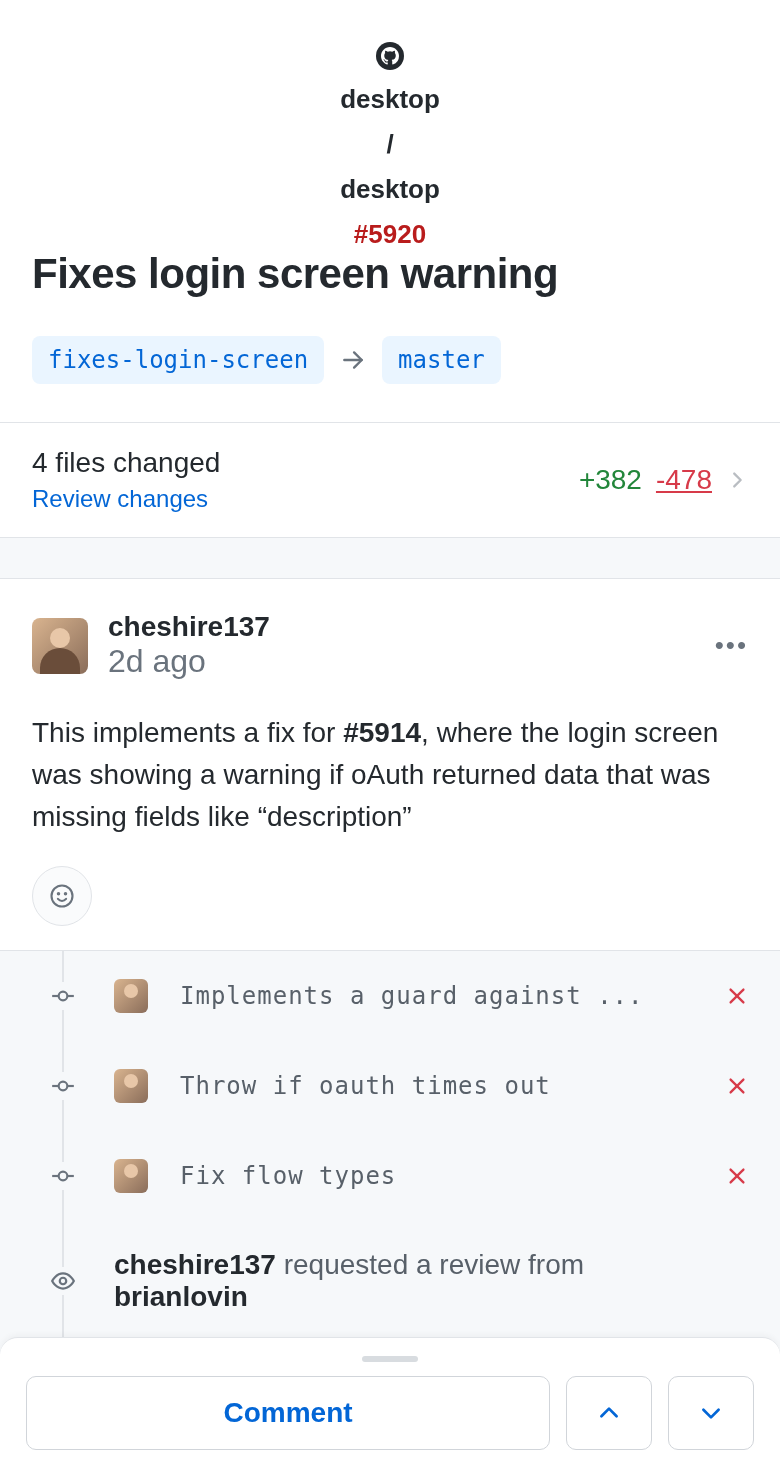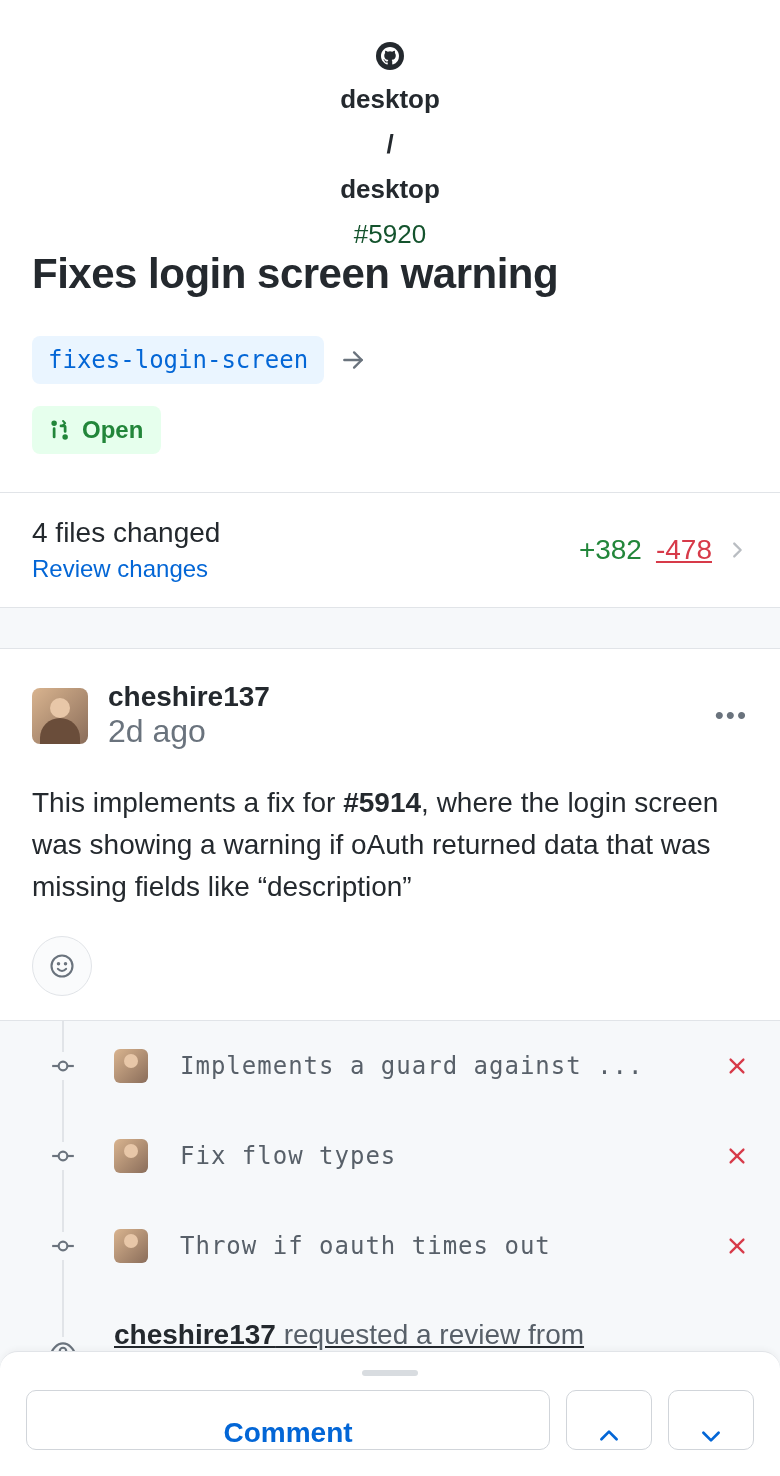--- a/index.html
+++ b/index.html
@@ -26,21 +26,21 @@
     color: #24292e;
     flex-direction: column;
   }
   .crumb .gh-logo {
     width: 28px; height: 28px;
     border-radius: 50%;
     background: #24292e;
     display: flex; align-items: center; justify-content: center;
   }
   .crumb .slash { color: #24292e; }
-  .crumb .issue-no { color: #14532d; font-weight: 400; }
+  .crumb .issue-no { color: #b91c1c; font-weight: 700; }
 
   .pr-title {
     font-size: 42px;
     font-weight: 700;
     letter-spacing: -0.5px;
   }
 
   .branch-row {
     display: flex;
     align-items: center;
@@ -227,22 +227,22 @@
     margin: 0 auto 14px;
   }
   .bottom-row {
     display: flex;
     gap: 16px;
   }
   .btn {
     border: 1px solid #d1d5da;
     border-radius: 10px;
     background: #ffffff;
-    display:flex; align-items:flex-end; justify-content:center;
-    height: 60px;
+    display:flex; align-items:center; justify-content:center;
+    height: 74px;
   }
   .btn-comment {
     flex: 1;
     color: #0366d6;
     font-size: 28px;
     font-weight: 600;
   }
   .btn-nav {
     width: 86px;
     color: #0366d6;
@@ -270,31 +270,23 @@
   <h1 class="pr-title">Fixes login screen warning</h1>
 
   <div class="branch-row">
     <span class="branch-pill">fixes-login-screen</span>
     <span class="branch-arrow">
       <svg viewBox="0 0 24 24" width="26" height="26" fill="none" stroke="#6a737d" stroke-width="2.2" stroke-linecap="round" stroke-linejoin="round">
           <line x1="4" y1="12" x2="20" y2="12"></line>
           <polyline points="13 5 20 12 13 19"></polyline>
         </svg>
     </span>
-  </div>
-
-  <div class="status-row">
-    <span class="status-pill">
-      <svg viewBox="0 0 16 16" width="22" height="22" fill="#22863a">
-          <path d="M5 3a2 2 0 1 1-4 0 2 2 0 0 1 4 0zM3 6a1 1 0 0 1 1 1v6a1 1 0 1 1-2 0V7a1 1 0 0 1 1-1zM13 13a2 2 0 1 1-4 0 2 2 0 0 1 4 0zM8 4h2a2 2 0 0 1 2 2v3a1 1 0 1 1-2 0V6H8a1 1 0 0 1 0-2z"></path>
-          <path d="M9.5 1.5 11 3 9.5 4.5" fill="none" stroke="#22863a" stroke-width="1.5" stroke-linecap="round" stroke-linejoin="round"></path>
-        </svg>
-      <span>Open</span>
-    </span>
-  </div>
+    <span class="branch-pill">master</span>
+  </div>
+
 </div>
 
 <div class="files-row">
   <div class="files-left">
     <span class="files-count">4 files changed</span>
     <span class="review-link">Review changes</span>
   </div>
   <div class="files-right">
     <span class="add">+382</span>
     <span class="del">-478</span>
@@ -356,49 +348,49 @@
   <div class="tl-item">
     <div class="tl-rail"></div>
     <div class="tl-dot">
       <svg viewBox="0 0 24 24" width="26" height="26" fill="none" stroke="#6a737d" stroke-width="2">
           <circle cx="12" cy="12" r="4"></circle>
           <line x1="2" y1="12" x2="8" y2="12"></line>
           <line x1="16" y1="12" x2="22" y2="12"></line>
         </svg>
     </div>
     <div class="tl-avatar"></div>
-    <span class="tl-msg">Fix flow types</span>
+    <span class="tl-msg">Throw if oauth times out</span>
     <span class="tl-x">
       <svg viewBox="0 0 24 24" width="22" height="22" fill="none" stroke="#d73a49" stroke-width="2.5" stroke-linecap="round">
           <line x1="5" y1="5" x2="19" y2="19"></line>
           <line x1="19" y1="5" x2="5" y2="19"></line>
         </svg>
     </span>
   </div>
 
   <div class="tl-item">
     <div class="tl-rail"></div>
     <div class="tl-dot">
       <svg viewBox="0 0 24 24" width="26" height="26" fill="none" stroke="#6a737d" stroke-width="2">
           <circle cx="12" cy="12" r="4"></circle>
           <line x1="2" y1="12" x2="8" y2="12"></line>
           <line x1="16" y1="12" x2="22" y2="12"></line>
         </svg>
     </div>
     <div class="tl-avatar"></div>
-    <span class="tl-msg">Throw if oauth times out</span>
+    <span class="tl-msg">Fix flow types</span>
     <span class="tl-x">
       <svg viewBox="0 0 24 24" width="22" height="22" fill="none" stroke="#d73a49" stroke-width="2.5" stroke-linecap="round">
           <line x1="5" y1="5" x2="19" y2="19"></line>
           <line x1="19" y1="5" x2="5" y2="19"></line>
         </svg>
     </span>
   </div>
 
-  <div class="tl-item" style="align-items:flex-start;text-decoration:underline;">
+  <div class="tl-item" style="align-items:flex-start;">
     <div class="tl-rail"></div>
     <div class="tl-dot">
       <svg viewBox="0 0 24 24" width="26" height="26" fill="none" stroke="#6a737d" stroke-width="2">
           <path d="M2 12s3.5-7 10-7 10 7 10 7-3.5 7-10 7S2 12 2 12z"></path>
           <circle cx="12" cy="12" r="3"></circle>
         </svg>
     </div>
     <div class="tl-review-text">
       <b>cheshire137</b><span> requested a review from </span><br>
       <b>brianlovin</b>

